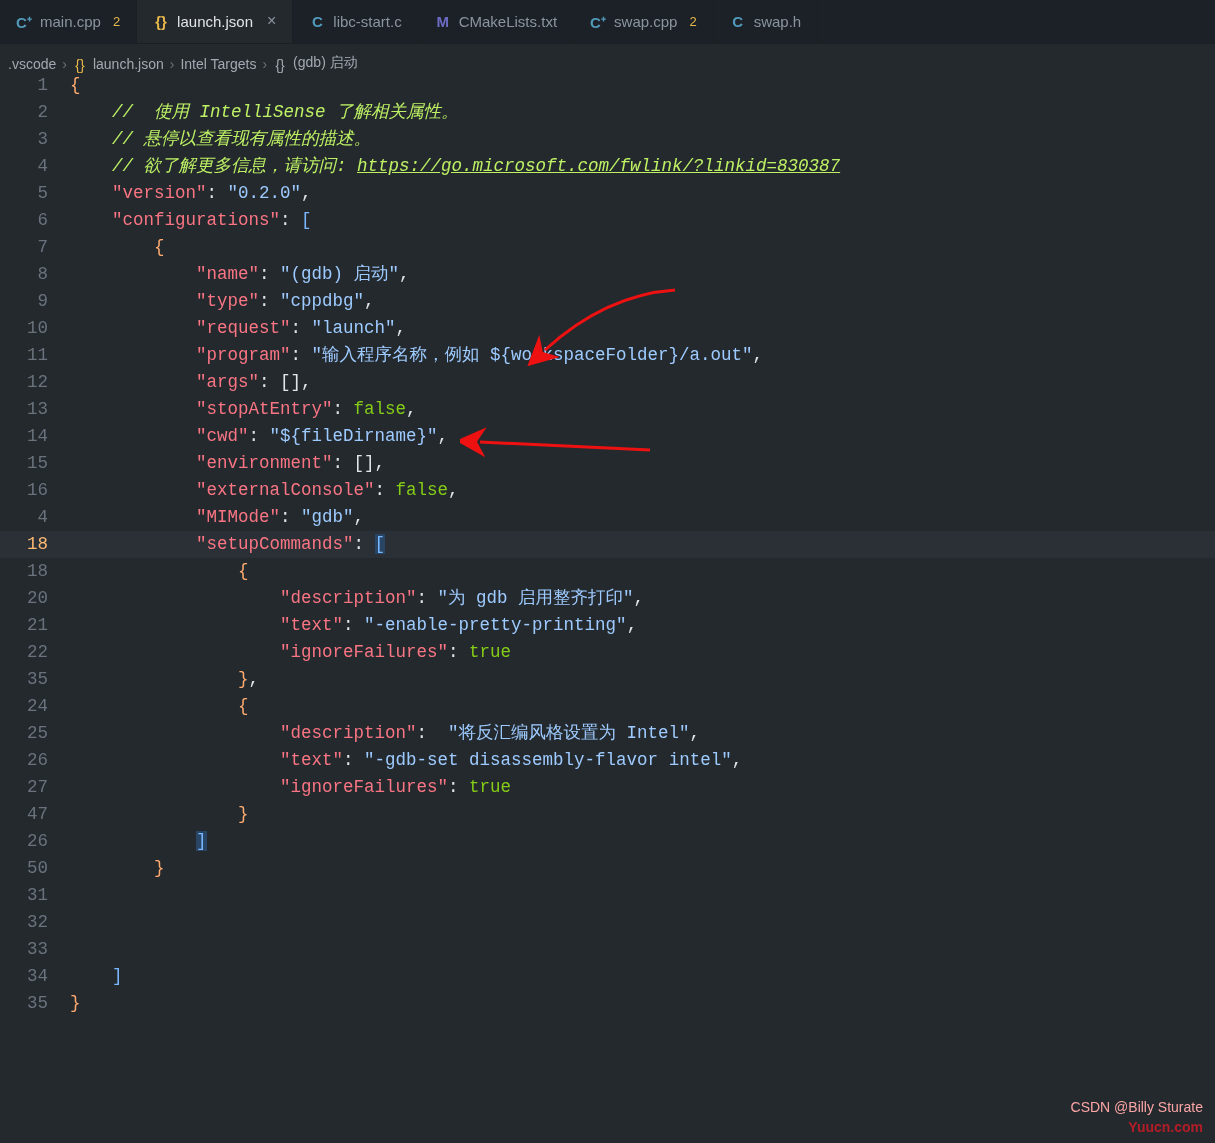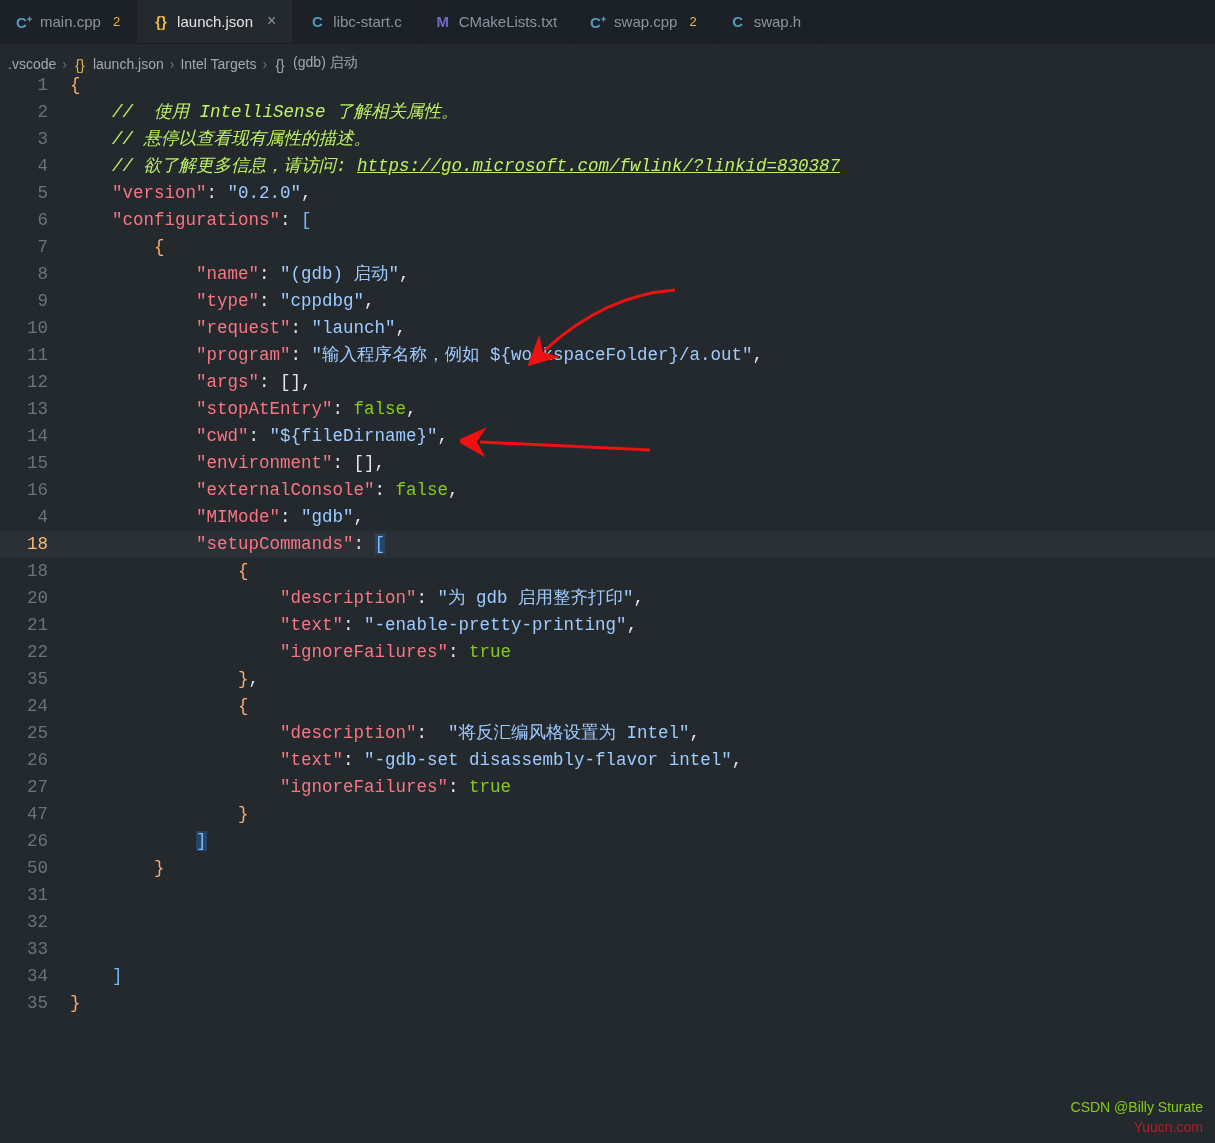--- a/index.html
+++ b/index.html
@@ -94,22 +94,22 @@
 .c-cjk { color: #9ecbff; }
 .c-sel { background: #284566; }
 
 .arrow { position: absolute; pointer-events: none; }
 .watermark {
   position: absolute;
   right: 12px;
   font-size: 14px;
   font-family: Arial, sans-serif;
 }
-.wm1 { bottom: 28px; color: #84cc16; }
-.wm2 { bottom: 8px; color: #b31d28; font-weight: 400; }
+.wm1 { bottom: 28px; color: #fca5a5; }
+.wm2 { bottom: 8px; color: #b31d28; font-weight: 700; }
 </style>
 </head>
 <body>
 
 <div class="tabs">
   <div class="tab">
     <span class="ficon icon-cpp">C⁺</span>
     <span>main.cpp</span>
     <span class="badge">2</span>
   </div>

